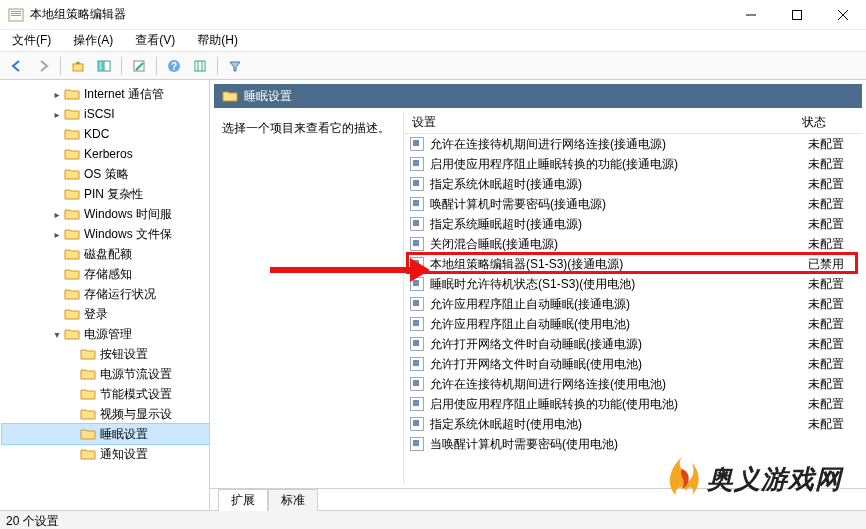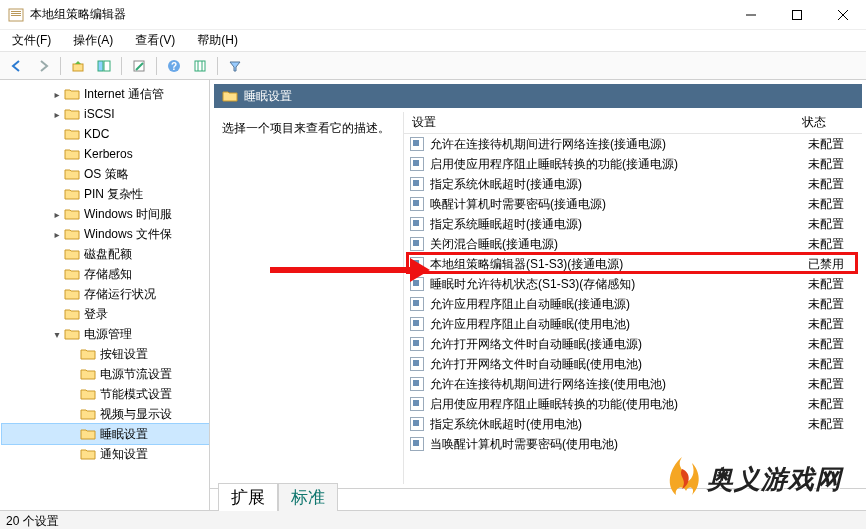--- a/index.html
+++ b/index.html
@@ -32,22 +32,22 @@
 .listrows { }
 .lrow { height: 20px; display: flex; align-items: center; padding-left: 6px; }
 .lrow .picon { width: 14px; height: 14px; margin-right: 6px; border: 1px solid #9ab; background: #fff; position: relative; flex-shrink: 0; }
 .lrow .picon::after { content: ""; position: absolute; left: 2px; top: 2px; width: 6px; height: 6px; background: #6a8fb5; }
 .lrow .ptext { flex: 1; white-space: nowrap; overflow: hidden; }
 .lrow .pstate { width: 54px; }
 .lrow.hl { background: #fff; }
 .hlbox { position: absolute; border: 3px solid #e11; pointer-events: none; }
 .arrow-annot { position: absolute; pointer-events: none; }
 .tabsbar { height: 22px; display: flex; align-items: flex-end; padding-left: 8px; gap: 0; border-top: 1px solid #d0d0d0; }
-.tabb { padding: 2px 12px; border: 1px solid #d0d0d0; border-bottom: none; background: #fff; font-size: 17px; position: relative; top: 1px; }
-.tabb.inactive { background: #f4f4f4; color: #0f766e; }
+.tabb { padding: 2px 12px; border: 1px solid #d0d0d0; border-bottom: none; background: #fff; font-size: 12px; position: relative; top: 1px; }
+.tabb.inactive { background: #f4f4f4; color: #000000; }
 .statusbar { height: 22px; border-top: 1px solid #d0d0d0; display: flex; align-items: center; padding-left: 6px; background: #f4f4f4; }
 .wm { position: absolute; right: 24px; bottom: 26px; display: flex; align-items: center; gap: 4px; pointer-events: none; }
 .wm-text { font-size: 26px; font-weight: 700; font-style: italic; color: #222; text-shadow: 1px 1px 0 #fff; letter-spacing: 1px; }
 .flame { width: 42px; height: 48px; }
 svg { display: block; }
 </style>
 </head>
 <body>
 
 <div class="titlebar">
@@ -366,21 +366,21 @@
               <span class="ptext">关闭混合睡眠(接通电源)</span>
               <span class="pstate">未配置</span>
             </div>
             <div class="lrow hl">
               <span class="picon"></span>
               <span class="ptext">本地组策略编辑器(S1-S3)(接通电源)</span>
               <span class="pstate">已禁用</span>
             </div>
             <div class="lrow">
               <span class="picon"></span>
-              <span class="ptext">睡眠时允许待机状态(S1-S3)(存储感知)</span>
+              <span class="ptext">睡眠时允许待机状态(S1-S3)(使用电池)</span>
               <span class="pstate">未配置</span>
             </div>
             <div class="lrow">
               <span class="picon"></span>
               <span class="ptext">允许应用程序阻止自动睡眠(接通电源)</span>
               <span class="pstate">未配置</span>
             </div>
             <div class="lrow">
               <span class="picon"></span>
               <span class="ptext">允许应用程序阻止自动睡眠(使用电池)</span>

